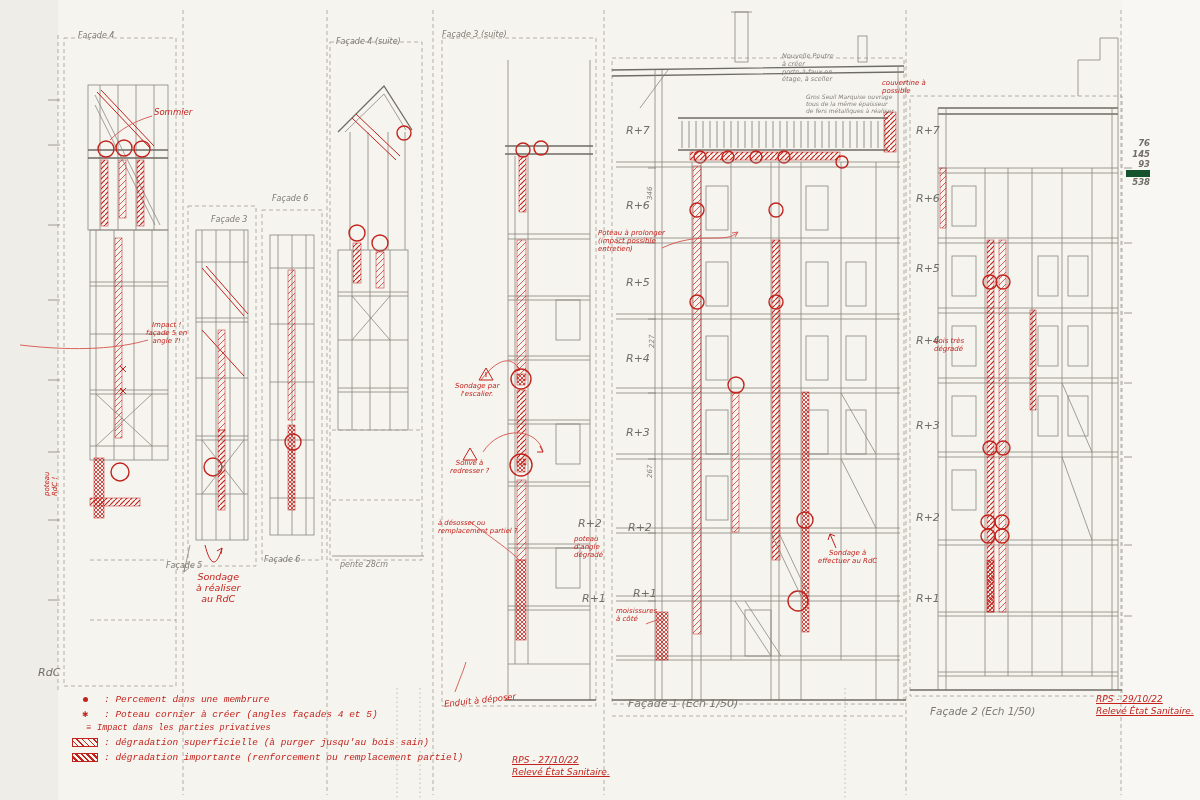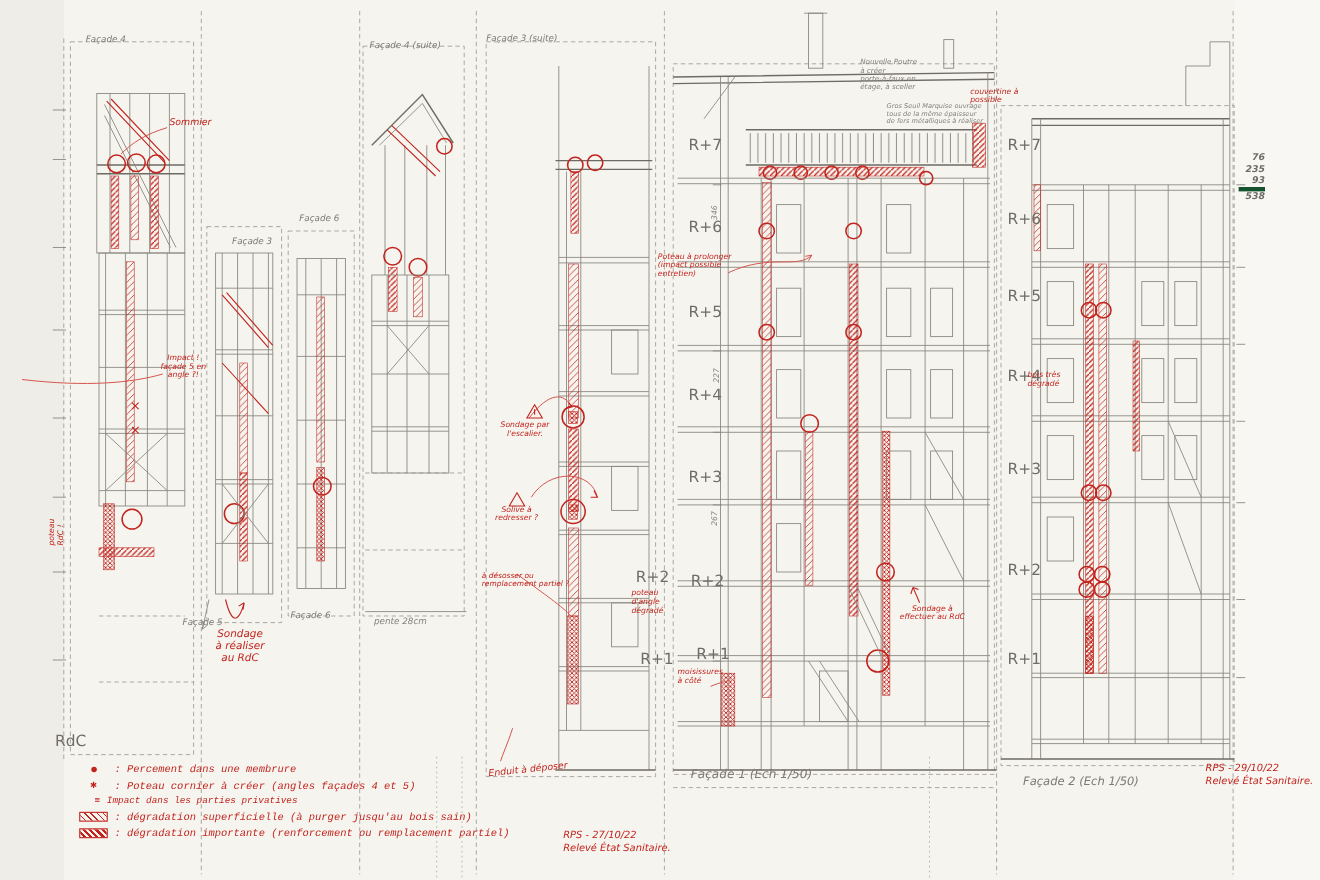--- a/index.html
+++ b/index.html
@@ -15,45 +15,45 @@
   .r{stroke:#c3231d;stroke-width:1;fill:none;}
   .rt{stroke:#d4544c;stroke-width:.9;fill:none;}
   .rc{stroke:#c3231d;stroke-width:1.4;fill:none;}
   .hl{fill:url(#hL);stroke:#c3231d;stroke-width:.5;}
   .hm{fill:url(#hM);stroke:#c3231d;stroke-width:.5;}
   .hd{fill:url(#hD);stroke:#c3231d;stroke-width:.5;}
   
   .pt{position:absolute;color:#7c7a72;font-style:italic;font-size:9px;white-space:nowrap;line-height:1.1;}
   .pt.big{font-size:11px;}
   .pnote{position:absolute;color:#84817a;font-style:italic;font-size:6.5px;line-height:1.2;white-space:nowrap;}
-  .lvl{position:absolute;color:#6f6d66;font-size:14px;white-space:nowrap;}
+  .lvl{position:absolute;color:#6f6d66;font-style:italic;font-size:11px;white-space:nowrap;}
   .rn{position:absolute;color:#c3231d;font-style:italic;font-size:8.5px;line-height:1.14;white-space:nowrap;}
   .rn.center{text-align:center;}
   .rn.sm{font-size:7px;}
   .rn span{display:block;}
   .pnote span{display:block;}
   .rot{transform:rotate(-90deg);transform-origin:left top;}
   .stamp{position:absolute;color:#c3231d;font-style:italic;font-size:9px;line-height:1.3;white-space:nowrap;}
-  .stamp span{display:block;}
+  .stamp span{display:block;text-decoration:underline;}
   
   .legend{position:absolute;left:72px;top:692px;color:#c3231d;font-style:italic;font-size:9.5px;}
   .lrow{display:flex;align-items:center;gap:6px;height:14px;margin-bottom:1px;white-space:nowrap;font-family:Liberation Mono, monospace;}
   .lrow.sub{margin-left:14px;height:12px;font-size:8.5px;}
   .symc{width:26px;display:flex;justify-content:center;align-items:center;flex:0 0 26px;}
   .dotsym{width:5px;height:5px;background:#c3231d;border-radius:50%;}
   .ast{color:#c3231d;font-size:10px;font-style:normal;}
   .sw{width:26px;height:9px;border:1px solid #c3231d;box-sizing:border-box;}
   .sw1{background:repeating-linear-gradient(45deg,rgba(0,0,0,0) 0 3px,#c3231d 3px 4px);}
   .sw2{background:repeating-linear-gradient(45deg,rgba(0,0,0,0) 0 2px,#c3231d 2px 4px);}
   .sw3{background:repeating-linear-gradient(45deg,rgba(0,0,0,0) 0 1.5px,#c3231d 1.5px 3px),
               repeating-linear-gradient(-45deg,rgba(0,0,0,0) 0 1.5px,#c3231d 1.5px 3px);}
   .ring{width:14px;height:11px;border:1.5px solid #c3231d;border-radius:50%;}
   .calc{position:absolute;color:#6f6d66;font-size:8.5px;font-style:italic;line-height:1.25;text-align:right;}
   .calc span{display:block;font-weight:bold;}
-  .calc .ul{border-bottom:4px solid #14532d;}
+  .calc .ul{border-bottom:7px solid #14532d;}
   .dim{position:absolute;color:#84817a;font-size:7px;font-style:italic;}
 </style>
 </head>
 <body>
 
 <div class="sheet">
 
   <div class="band" style="left:0;width:58px;background:#eceae4;opacity:.7;"></div>
   <div class="band" style="left:1122px;width:78px;background:#f8f7f3;"></div>
 
@@ -294,21 +294,21 @@
   <div class="lvl" style="left:916px;top:124px;">R+7</div>
   <div class="lvl" style="left:916px;top:192px;">R+6</div>
   <div class="lvl" style="left:916px;top:262px;">R+5</div>
   <div class="lvl" style="left:916px;top:334px;">R+4</div>
   <div class="lvl" style="left:916px;top:419px;">R+3</div>
   <div class="lvl" style="left:916px;top:511px;">R+2</div>
   <div class="lvl" style="left:916px;top:592px;">R+1</div>
 
   <div class="lvl" style="left:578px;top:517px;">R+2</div>
   <div class="lvl" style="left:582px;top:592px;">R+1</div>
-  <div class="lvl" style="left:38px;top:666px;margin-left:12px;">RdC</div>
+  <div class="lvl" style="left:38px;top:666px;">RdC</div>
 
   <div class="rn" style="left:154px;top:108px;">
     <span>Sommier</span>
   </div>
   <div class="rn center sm" style="left:146px;top:322px;">
     <span>Impact !</span>
     <span>façade 5 en</span>
     <span>angle ?!</span>
   </div>
   <div class="rn sm rot" style="left:44px;top:496px;">
@@ -369,21 +369,21 @@
     <span>étage, à sceller</span>
   </div>
   <div class="pnote" style="left:806px;top:93px;font-size:6px;">
     <span>Gros Seuil Marquise ouvrage</span>
     <span>tous de la même épaisseur</span>
     <span>de fers métalliques à réaliser</span>
   </div>
   <div class="pnote" style="left:340px;top:560px;font-size:8px;">pente 28cm</div>
   <div class="calc" style="left:1126px;top:138px;width:24px;">
     <span>76</span>
-    <span>235</span>
+    <span>145</span>
     <span class="ul">93</span>
     <span>538</span>
   </div>
   <div class="dim rot" style="left:646px;top:200px;">346</div>
   <div class="dim rot" style="left:648px;top:348px;">227</div>
   <div class="dim rot" style="left:646px;top:478px;">267</div>
 
   <div class="stamp" style="left:512px;top:755px;">
     <span>RPS - 27/10/22</span>
     <span>Relevé État Sanitaire.</span>

